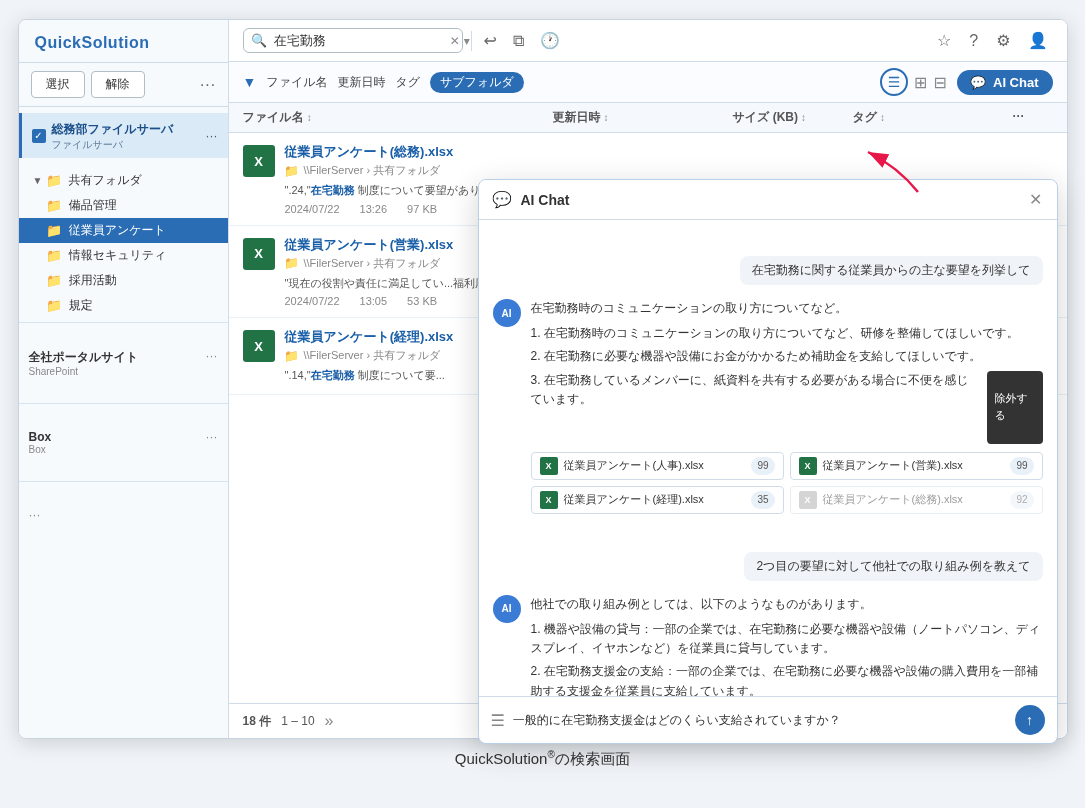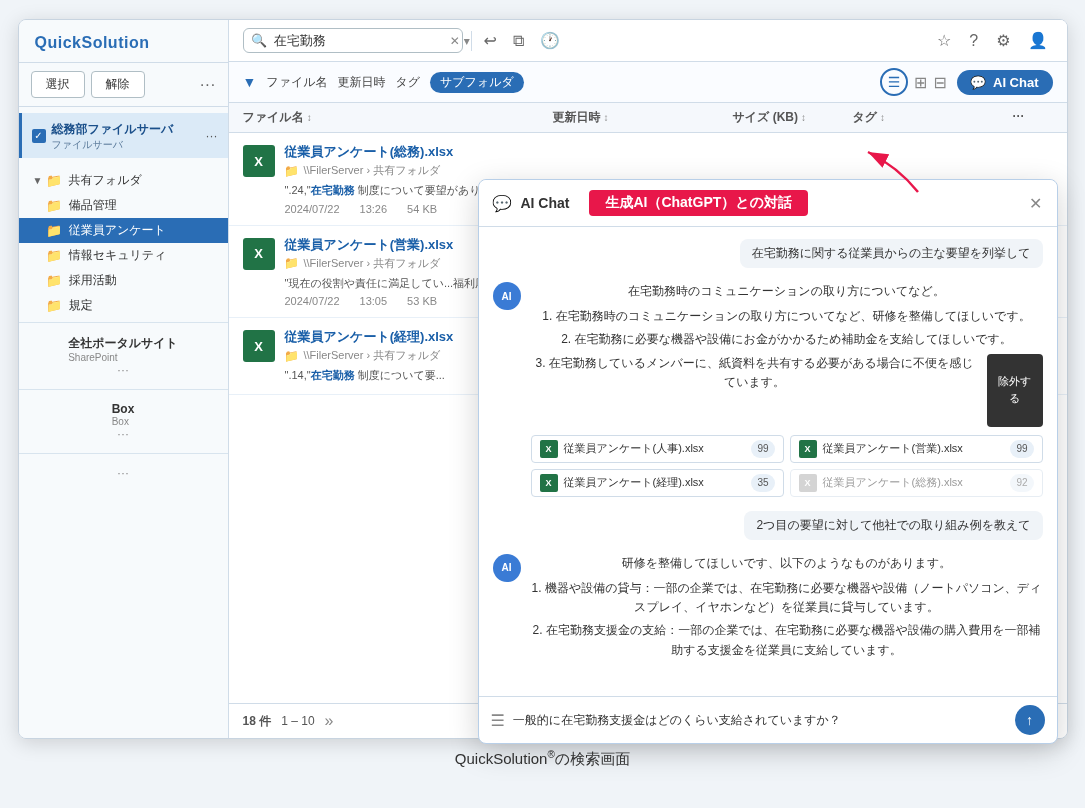--- a/index.html
+++ b/index.html
@@ -155,25 +155,24 @@
       font-size: 10px;
       color: #666;
     }
 
     .tree-child {
       padding-left: 28px;
     }
 
     .portal-item, .box-item, .contract-item {
       display: flex;
-      align-items: center;
-      padding: 12px 10px;
+      align-items: flex-start;
+      padding: 26px 10px;
       border-top: 1px solid #d8e4ee;
       cursor: pointer;
-      flex-direction: column;
     }
 
     .portal-item-text {
       flex: 1;
     }
 
     .portal-item-name {
       font-size: 12px;
       font-weight: 600;
       color: #333;
@@ -511,27 +510,27 @@
     }
 
     .user-message {
       align-self: flex-end;
       background: #f0f4f8;
       border-radius: 8px;
       padding: 6px 12px;
       font-size: 12px;
       color: #333;
       max-width: 80%;
+      margin-top: 24px;
     }
 
     .ai-message {
       display: flex;
       gap: 10px;
       align-items: flex-start;
-      text-align: center;
     }
 
     .ai-avatar {
       width: 28px;
       height: 28px;
       background: #3a7bd5;
       border-radius: 50%;
       display: flex;
       align-items: center;
       justify-content: center;
@@ -815,21 +814,21 @@
                   <span class="folder-icon-small">📁</span>
                   <span>\\FilerServer › 共有フォルダ</span>
                 </div>
                 <div class="file-preview">
                   ".24,"<span class="highlight">在宅勤務</span> 制度について要望がありますか？".32,"研修や学習の機会がありますか？".33,"給与とお...
                   <span class="highlight">勤務</span> 制度について要望を教えく
                 </div>
                 <div class="file-meta">
                   <span>2024/07/22</span>
                   <span>13:26</span>
-                  <span>54 KB</span>
+                  <span>97 KB</span>
                 </div>
               </div>
             </div>
           </div>
 
           <div class="file-item">
             <div class="file-item-top">
               <div class="file-icon-excel">X</div>
               <div class="file-details">
                 <div class="file-name">従業員アンケート(営業).xlsx</div>
@@ -871,21 +870,20 @@
           <span>1 – 10</span>
           <span style="font-size:16px;color:#888;">»</span>
         </div>
       </div>
     </div>
 
     <div class="ai-chat-panel">
       <div class="ai-chat-header">
         <span class="ai-chat-icon">💬</span>
         <span class="ai-chat-title">AI Chat</span>
-        <span class="ai-chat-title-banner">生成AI（ChatGPT）との対話</span>
         <span class="ai-chat-close">✕</span>
       </div>
 
       <div class="ai-chat-messages">
 
         <div class="user-message">
           <span>在宅勤務に関する従業員からの主な要望を列挙して</span>
         </div>
 
         <div class="ai-message">
@@ -925,21 +923,21 @@
           </div>
         </div>
 
         <div class="user-message">
           <span>2つ目の要望に対して他社での取り組み例を教えて</span>
         </div>
 
         <div class="ai-message">
           <div class="ai-avatar">AI</div>
           <div class="ai-message-content">
-            <div>研修を整備してほしいです、以下のようなものがあります。</div>
+            <div>他社での取り組み例としては、以下のようなものがあります。</div>
             <ul class="ai-message-list">
               <li>1. 機器や設備の貸与：一部の企業では、在宅勤務に必要な機器や設備（ノートパソコン、ディスプレイ、イヤホンなど）を従業員に貸与しています。</li>
               <li>2. 在宅勤務支援金の支給：一部の企業では、在宅勤務に必要な機器や設備の購入費用を一部補助する支援金を従業員に支給しています。</li>
             </ul>
           </div>
         </div>
       </div>
 
       <div class="ai-chat-input-area">
         <span class="ai-chat-input-icon">☰</span>

